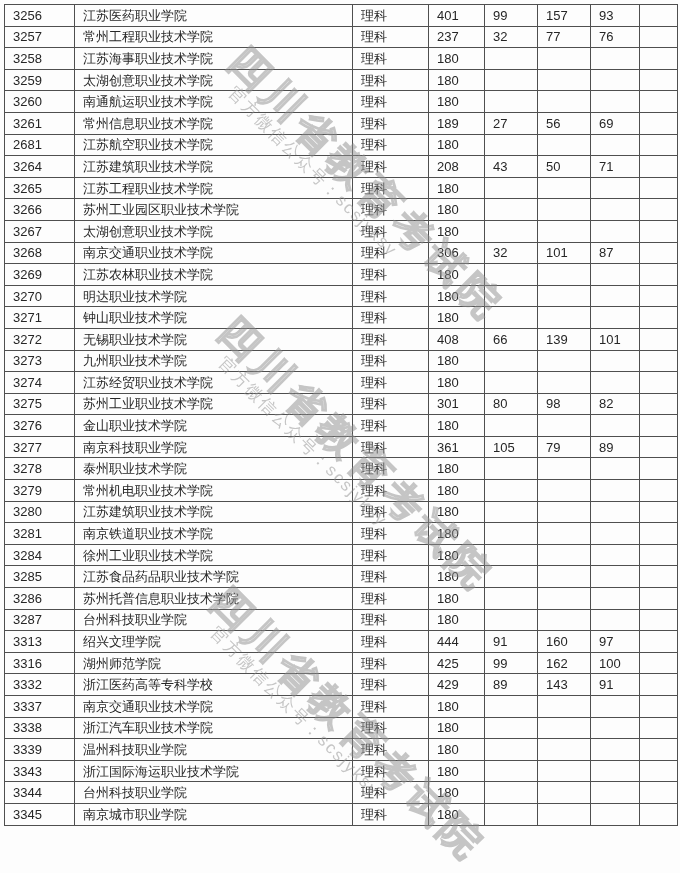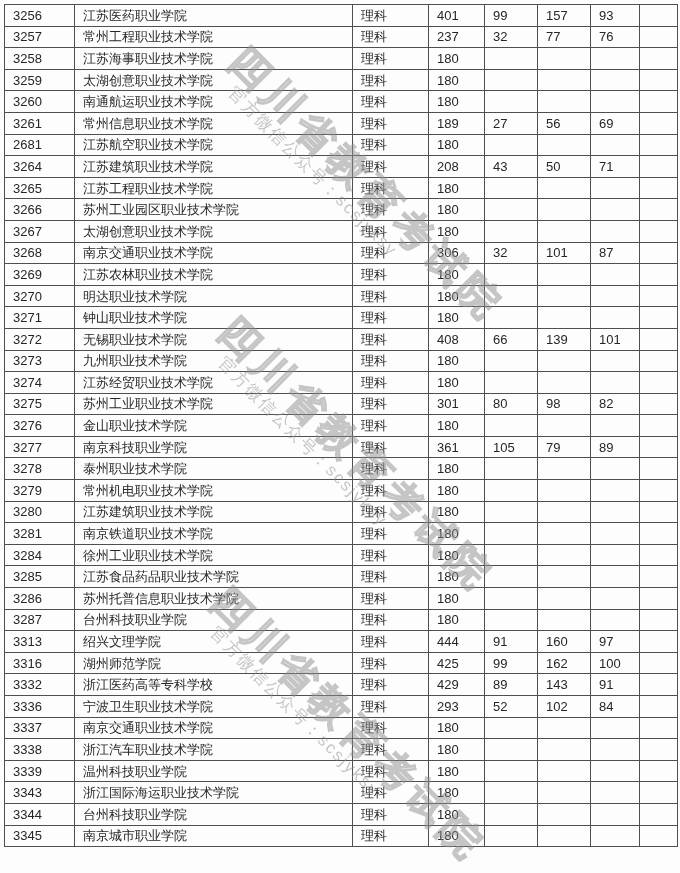--- a/index.html
+++ b/index.html
@@ -395,30 +395,20 @@
           <td></td>
         </tr>
         <tr>
           <td>3332</td>
           <td>浙江医药高等专科学校</td>
           <td>理科</td>
           <td>429</td>
           <td>89</td>
           <td>143</td>
           <td>91</td>
-          <td></td>
-        </tr>
-        <tr>
-          <td>3336</td>
-          <td>宁波卫生职业技术学院</td>
-          <td>理科</td>
-          <td>293</td>
-          <td>52</td>
-          <td>102</td>
-          <td>84</td>
           <td></td>
         </tr>
         <tr>
           <td>3337</td>
           <td>南京交通职业技术学院</td>
           <td>理科</td>
           <td>180</td>
           <td></td>
           <td></td>
           <td></td>

